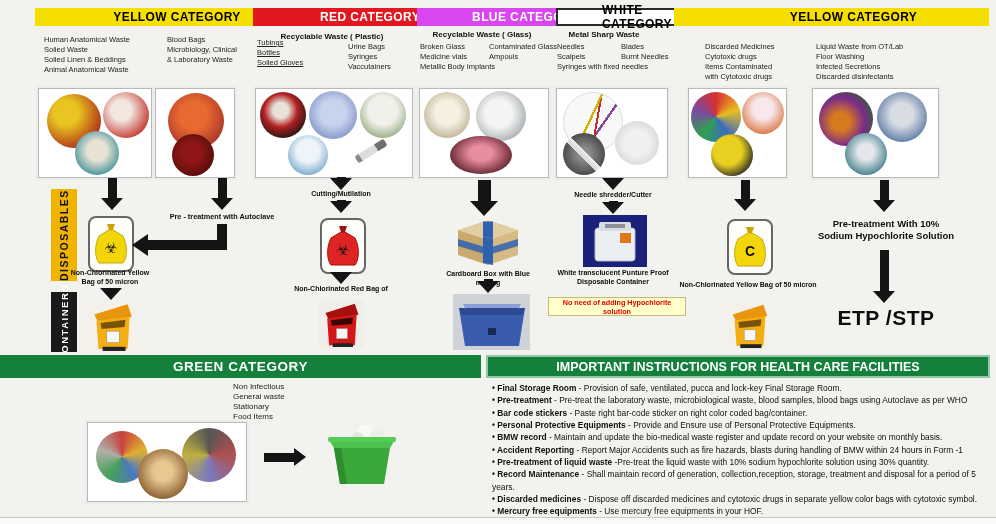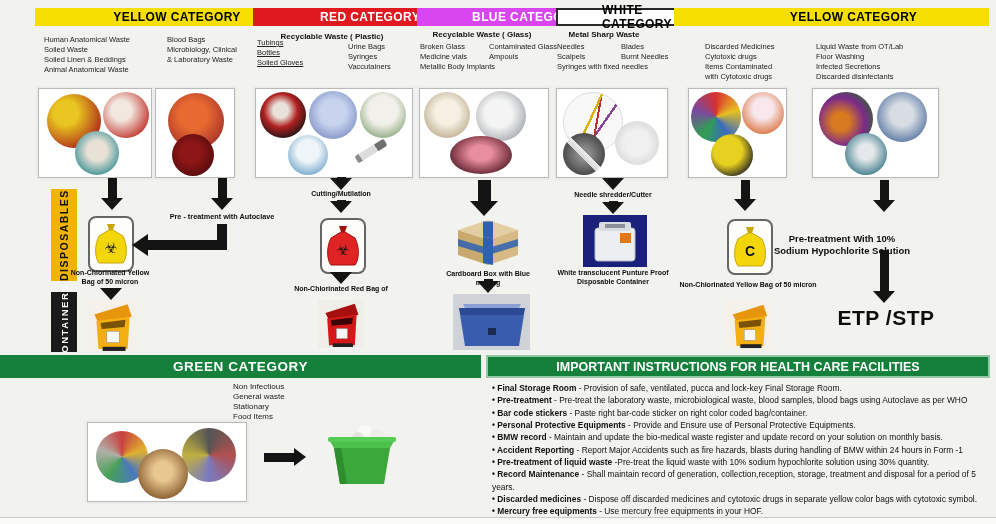--- a/index.html
+++ b/index.html
@@ -259,20 +259,21 @@
       <rect x="12" y="13" width="40" height="33" rx="3" fill="#eceff2" stroke="#b8bcc4"></rect>
       <rect x="16" y="7" width="32" height="9" rx="2" fill="#d8dbe0"></rect>
       <rect x="22" y="9" width="20" height="4" fill="#8a8f98"></rect>
       <rect x="37" y="18" width="11" height="10" fill="#e07818"></rect>
     </svg>
   </div>
   <div class="lbl" style="left:553px;top:269px;width:120px;">
     <div>White transclucent Punture Proof</div>
     <div>Disposable Container</div>
   </div>
+  <div class="note" style="left:548px;top:297px;width:136px;height:17px;">No need of adding Hypochlorite solution</div>
 
   <div class="av" style="left:734px;top:180px;height:31px;">
       <i></i>
       <u></u>
     </div>
   <div class="tile" style="left:727px;top:219px;width:42px;height:52px;">
     <svg width="36" height="44" viewBox="0 0 36 44">
       <path d="M14,2 L22,2 L20,8 L16,8 Z" fill="#caa50a"></path>
       <path d="M16,8 L20,8 L30,14 C35,24 34,36 30,41 L6,41 C2,36 1,24 6,14 Z" fill="#f2d60a" stroke="#caa50a" stroke-width="1"></path>
       <text x="18" y="31" font-size="14" font-weight="bold" text-anchor="middle" fill="#111">C</text>
@@ -287,21 +288,21 @@
       <polygon points="14,22 38,19 37,26 15,28" fill="#7a5206"></polygon>
       <rect x="20" y="30" width="12" height="11" fill="#f8f8f4" stroke="#888" stroke-width="0.5"></rect>
       <rect x="16" y="45" width="22" height="4" fill="#222"></rect>
     </svg>
   </div>
 
   <div class="av" style="left:873px;top:180px;height:32px;">
       <i></i>
       <u></u>
     </div>
-  <div class="bigpre" style="left:770px;top:218px;width:144px;margin-top:15px;">
+  <div class="bigpre" style="left:814px;top:218px;width:144px;">
     <div>Pre-treatment With 10%</div>
     <div>Sodium Hypochlorite Solution</div>
   </div>
   <div class="av" style="left:873px;top:250px;height:53px;">
       <i></i>
       <u></u>
     </div>
   <div class="etp" style="left:824px;top:306px;width:124px;">ETP /STP</div>
 
   <div class="band" style="left:0;top:355px;width:481px;font-size:13.5px;letter-spacing:.6px;">GREEN  CATEGORY</div>
@@ -332,21 +333,21 @@
       <rect x="8" y="13" width="68" height="5" rx="2" fill="#55cc55"></rect>
     </svg>
   </div>
 
   <div class="band" style="left:486px;top:355px;width:504px;font-size:12.5px;box-shadow:inset 0 0 0 2px rgba(255,255,255,.55);">IMPORTANT INSTRUCTIONS FOR HEALTH CARE FACILITIES</div>
   <div class="bullets" style="left:492px;top:382px;width:500px;">
     <div class="bullet"><b>Final Storage Room</b><span> - Provision of safe, ventilated, pucca and lock-key Final Storage Room.</span></div>
     <div class="bullet"><b>Pre-treatment</b><span> - Pre-treat the laboratory waste, microbiological waste, blood samples, blood bags using Autoclave as per WHO</span></div>
     <div class="bullet"><b>Bar code stickers</b><span> - Paste right bar-code sticker on right color coded bag/container.</span></div>
     <div class="bullet"><b>Personal Protective Equipments</b><span> - Provide and Ensure use of Personal Protective Equipments.</span></div>
-    <div class="bullet"><b>BMW record</b><span> - Maintain and update the bio-medical waste register and update record on your solution on monthly basis.</span></div>
+    <div class="bullet"><b>BMW record</b><span> - Maintain and update the bio-medical waste register and update record on your website on monthly basis.</span></div>
     <div class="bullet"><b>Accident Reporting</b><span> - Report Major Accidents such as fire hazards, blasts during handling of BMW within 24 hours in Form -1</span></div>
     <div class="bullet"><b>Pre-treatment of liquid waste</b><span> -Pre-treat the liquid waste with 10% sodium hypochlorite solution using 30% quantity.</span></div>
     <div class="bullet"><b>Record Maintenance</b><span> - Shall maintain record of generation, collection,reception, storage, treatment and disposal for a period of 5 years.</span></div>
     <div class="bullet"><b>Discarded medicines</b><span> - Dispose off discarded medicines and cytotoxic drugs in separate yellow color bags with cytotoxic symbol.</span></div>
     <div class="bullet"><b>Mercury free equipments</b><span> - Use mercury free equipments in your HOF.</span></div>
     <div class="bullet"><b>Cutting/mutilating</b><span> - Recyclable plastic waste shall be cut/mutilated before disposal to prevent unauthorized use.</span></div>
   </div>
 
   <div class="abs" style="left:0;top:517px;width:996px;height:7px;background:#fafaf8;border-top:1px solid #c9c9c9;"></div>
 </div>

